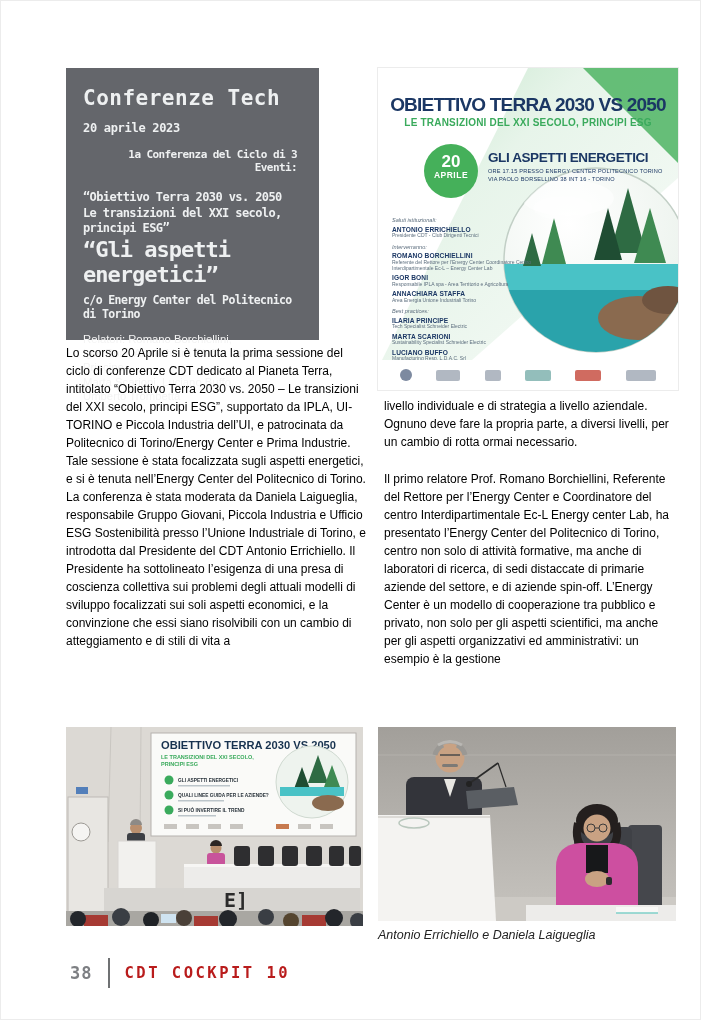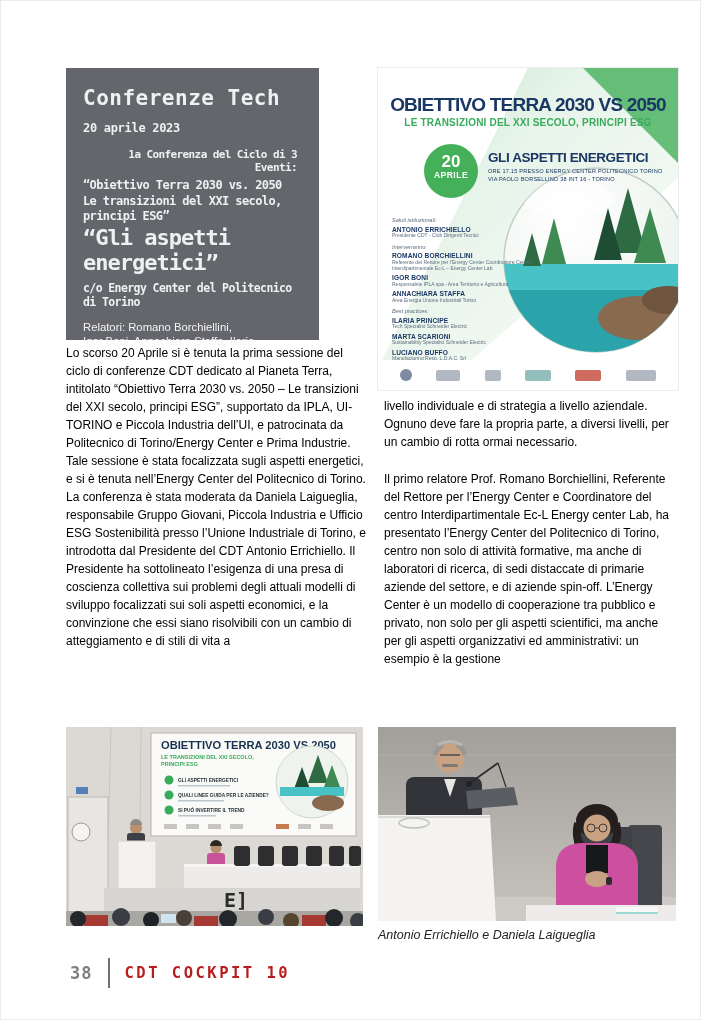--- a/index.html
+++ b/index.html
@@ -8,21 +8,21 @@
         box-shadow:inset 0 0 0 1px #ececec;}
 
   
   .infobox{position:absolute;left:66px;top:68px;width:253px;height:272px;
            background:#64666b;color:#eef0f1;box-sizing:border-box;
            padding:18px 22px 0 17px;
            font-family:"DejaVu Sans Mono",monospace;font-weight:bold;}
   .ib-title{font-size:21px;letter-spacing:0.5px;}
   .ib-date{margin-top:11px;font-size:12px;letter-spacing:-0.3px;}
   .ib-series{margin-top:13px;font-size:11px;letter-spacing:-0.6px;text-align:right;}
-  .ib-event{margin-top:4px;font-size:12px;line-height:1.3;letter-spacing:-0.6px;white-space:pre-line;}
+  .ib-event{margin-top:16px;font-size:12px;line-height:1.3;letter-spacing:-0.6px;white-space:pre-line;}
   .ib-sub{margin-top:0;font-size:22px;letter-spacing:-1px;}
   .ib-venue{margin-top:6px;font-size:11.5px;line-height:1.25;letter-spacing:-0.6px;white-space:pre-line;}
   .ib-speakers{margin-top:10px;font-family:"Liberation Sans",sans-serif;font-weight:normal;
                font-size:11.3px;line-height:1.27;white-space:pre-line;color:#f4f4f4;}
 
   
   .poster{position:absolute;left:378px;top:68px;width:300px;height:322px;background:#ffffff;
           box-shadow:0 0 0 1px #ececec;overflow:hidden;}
   .poster svg.bg{position:absolute;left:0;top:0;}
   .poster-title{position:absolute;top:26px;left:0;right:0;text-align:center;color:#1b3764;

